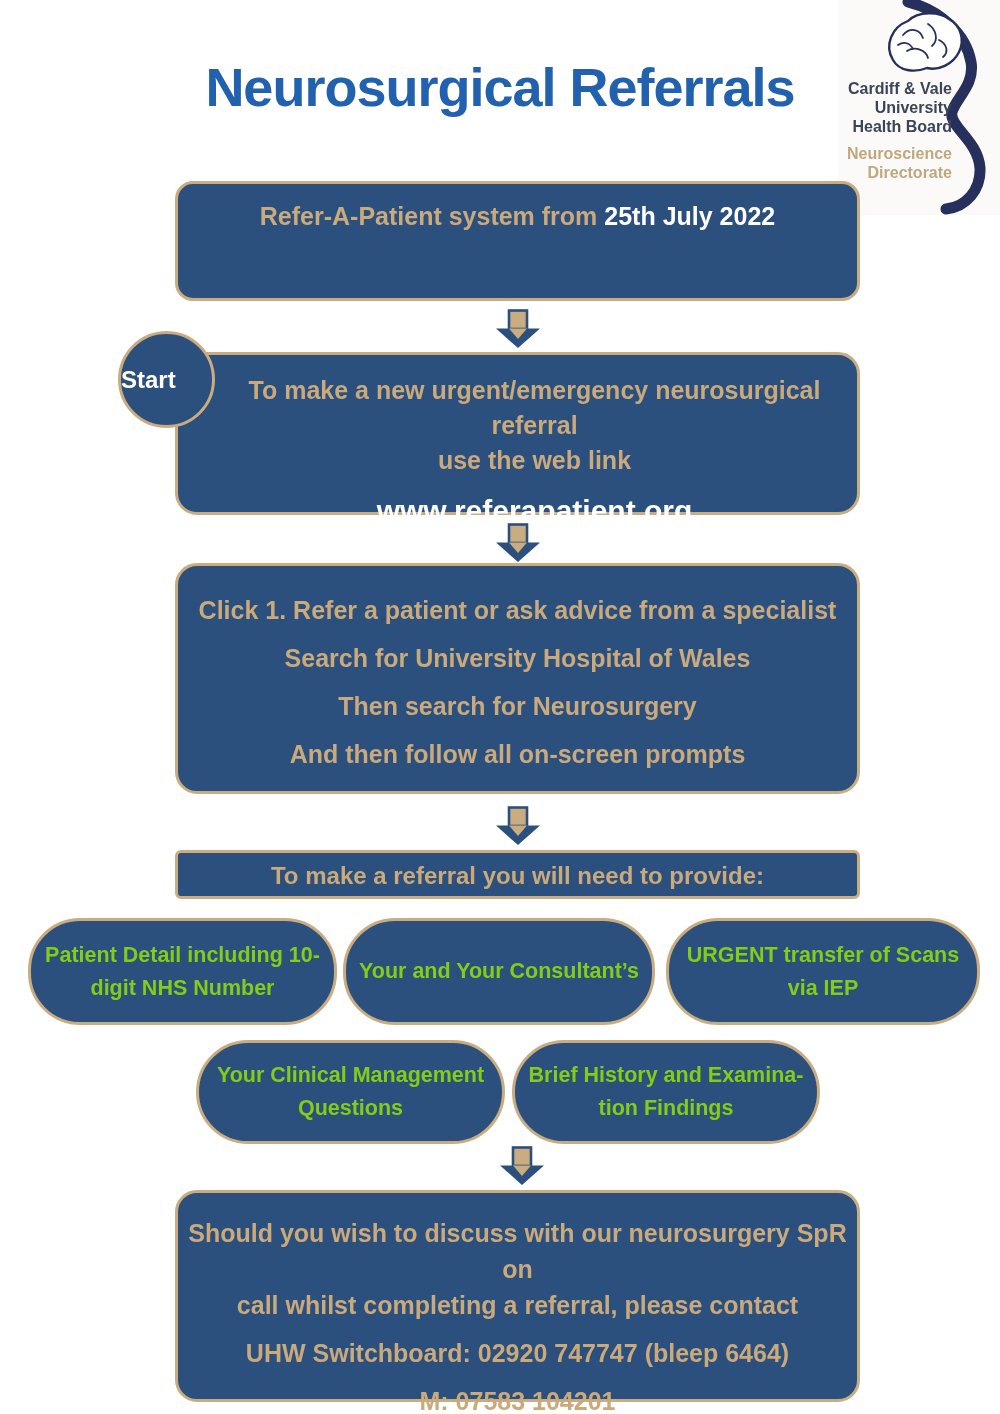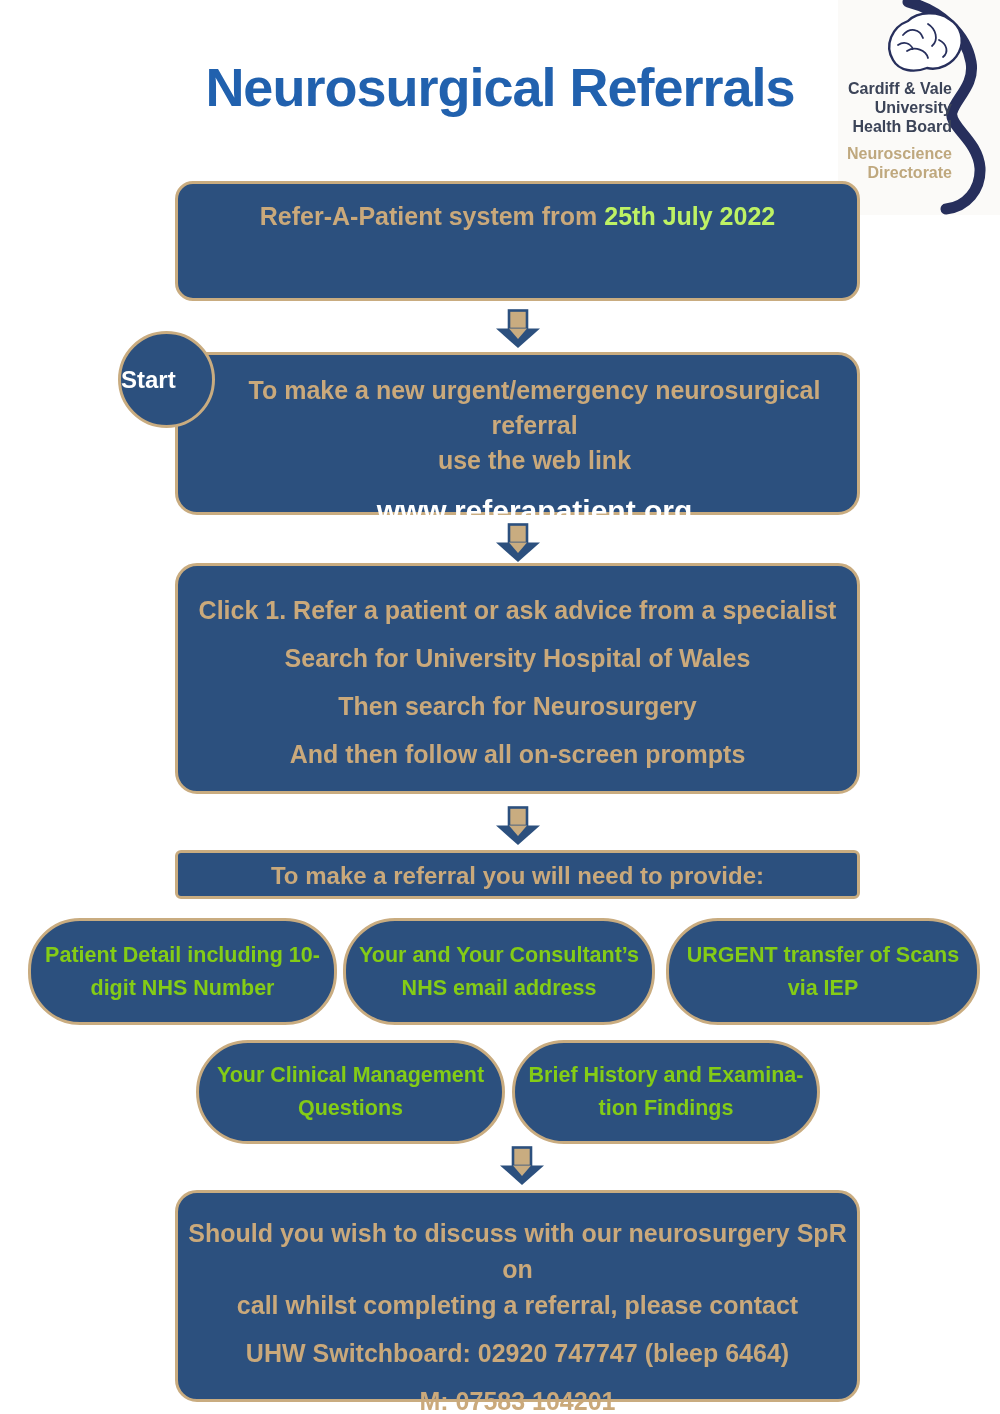--- a/index.html
+++ b/index.html
@@ -15,21 +15,21 @@
   .logo-wrap { position:absolute; left:838px; top:0; width:162px; height:215px; background:#fbfaf8; }
   .logo-text { position:absolute; right:48px; top:48px; width:114px; text-align:right;margin-top:31px; }
   .logo-org { color:#3C4458; font-weight:bold; font-size:16px; line-height:19px; }
   .logo-dept { color:#BFA87E; font-weight:bold; font-size:16px; line-height:19px; margin-top:8px; }
   .box {
     position:absolute; left:175px; width:685px; box-sizing:border-box;
     background:#2C507E; border:3px solid #C9AC80; border-radius:22px;
     text-align:center; color:#CAA97B; font-weight:bold;
   }
   .tan { color:#CAA97B; }
-  .white { color:#bef264; }
+  .white { color:#ffffff; }
   .box1 { top:181px; height:120px; border-radius:18px; padding-top:14px; font-size:25px; line-height:36px; }
   .box2 { top:352px; height:163px; padding-top:18px; font-size:25px; line-height:35px; padding-left:44px; padding-right:10px; }
   .weblink { display:inline-block; margin-top:15px; font-size:30px; font-weight:bold; color:#ffffff; text-decoration:underline; }
   .box3 { top:563px; height:231px; padding-top:20px; font-size:25px; line-height:48px; }
   .box4 { top:850px; height:49px; border-radius:6px; font-size:24px; line-height:45px; }
   .box5 { top:1190px; height:212px; padding-top:22px; font-size:25px; line-height:36px; }
   .gap-line { margin-top:12px; }
   .start-circle {
     position:absolute; left:118px; top:331px; width:97px; height:97px;
     background:#2C507E; border:3px solid #C9AC80; border-radius:50%;
@@ -127,21 +127,20 @@
   <div class="box box4">
     <div>To make a referral you will need to provide:</div>
   </div>
 
   <div class="pill pill-1">
     <div>Patient Detail including 10-</div>
     <div>digit NHS Number</div>
   </div>
   <div class="pill pill-2">
     <div>Your and Your Consultant’s</div>
-    <div>NHS email address</div>
   </div>
   <div class="pill pill-3">
     <div>URGENT transfer of Scans</div>
     <div>via IEP</div>
   </div>
   <div class="pill pill-4">
     <div>Your Clinical Management</div>
     <div>Questions</div>
   </div>
   <div class="pill pill-5">

